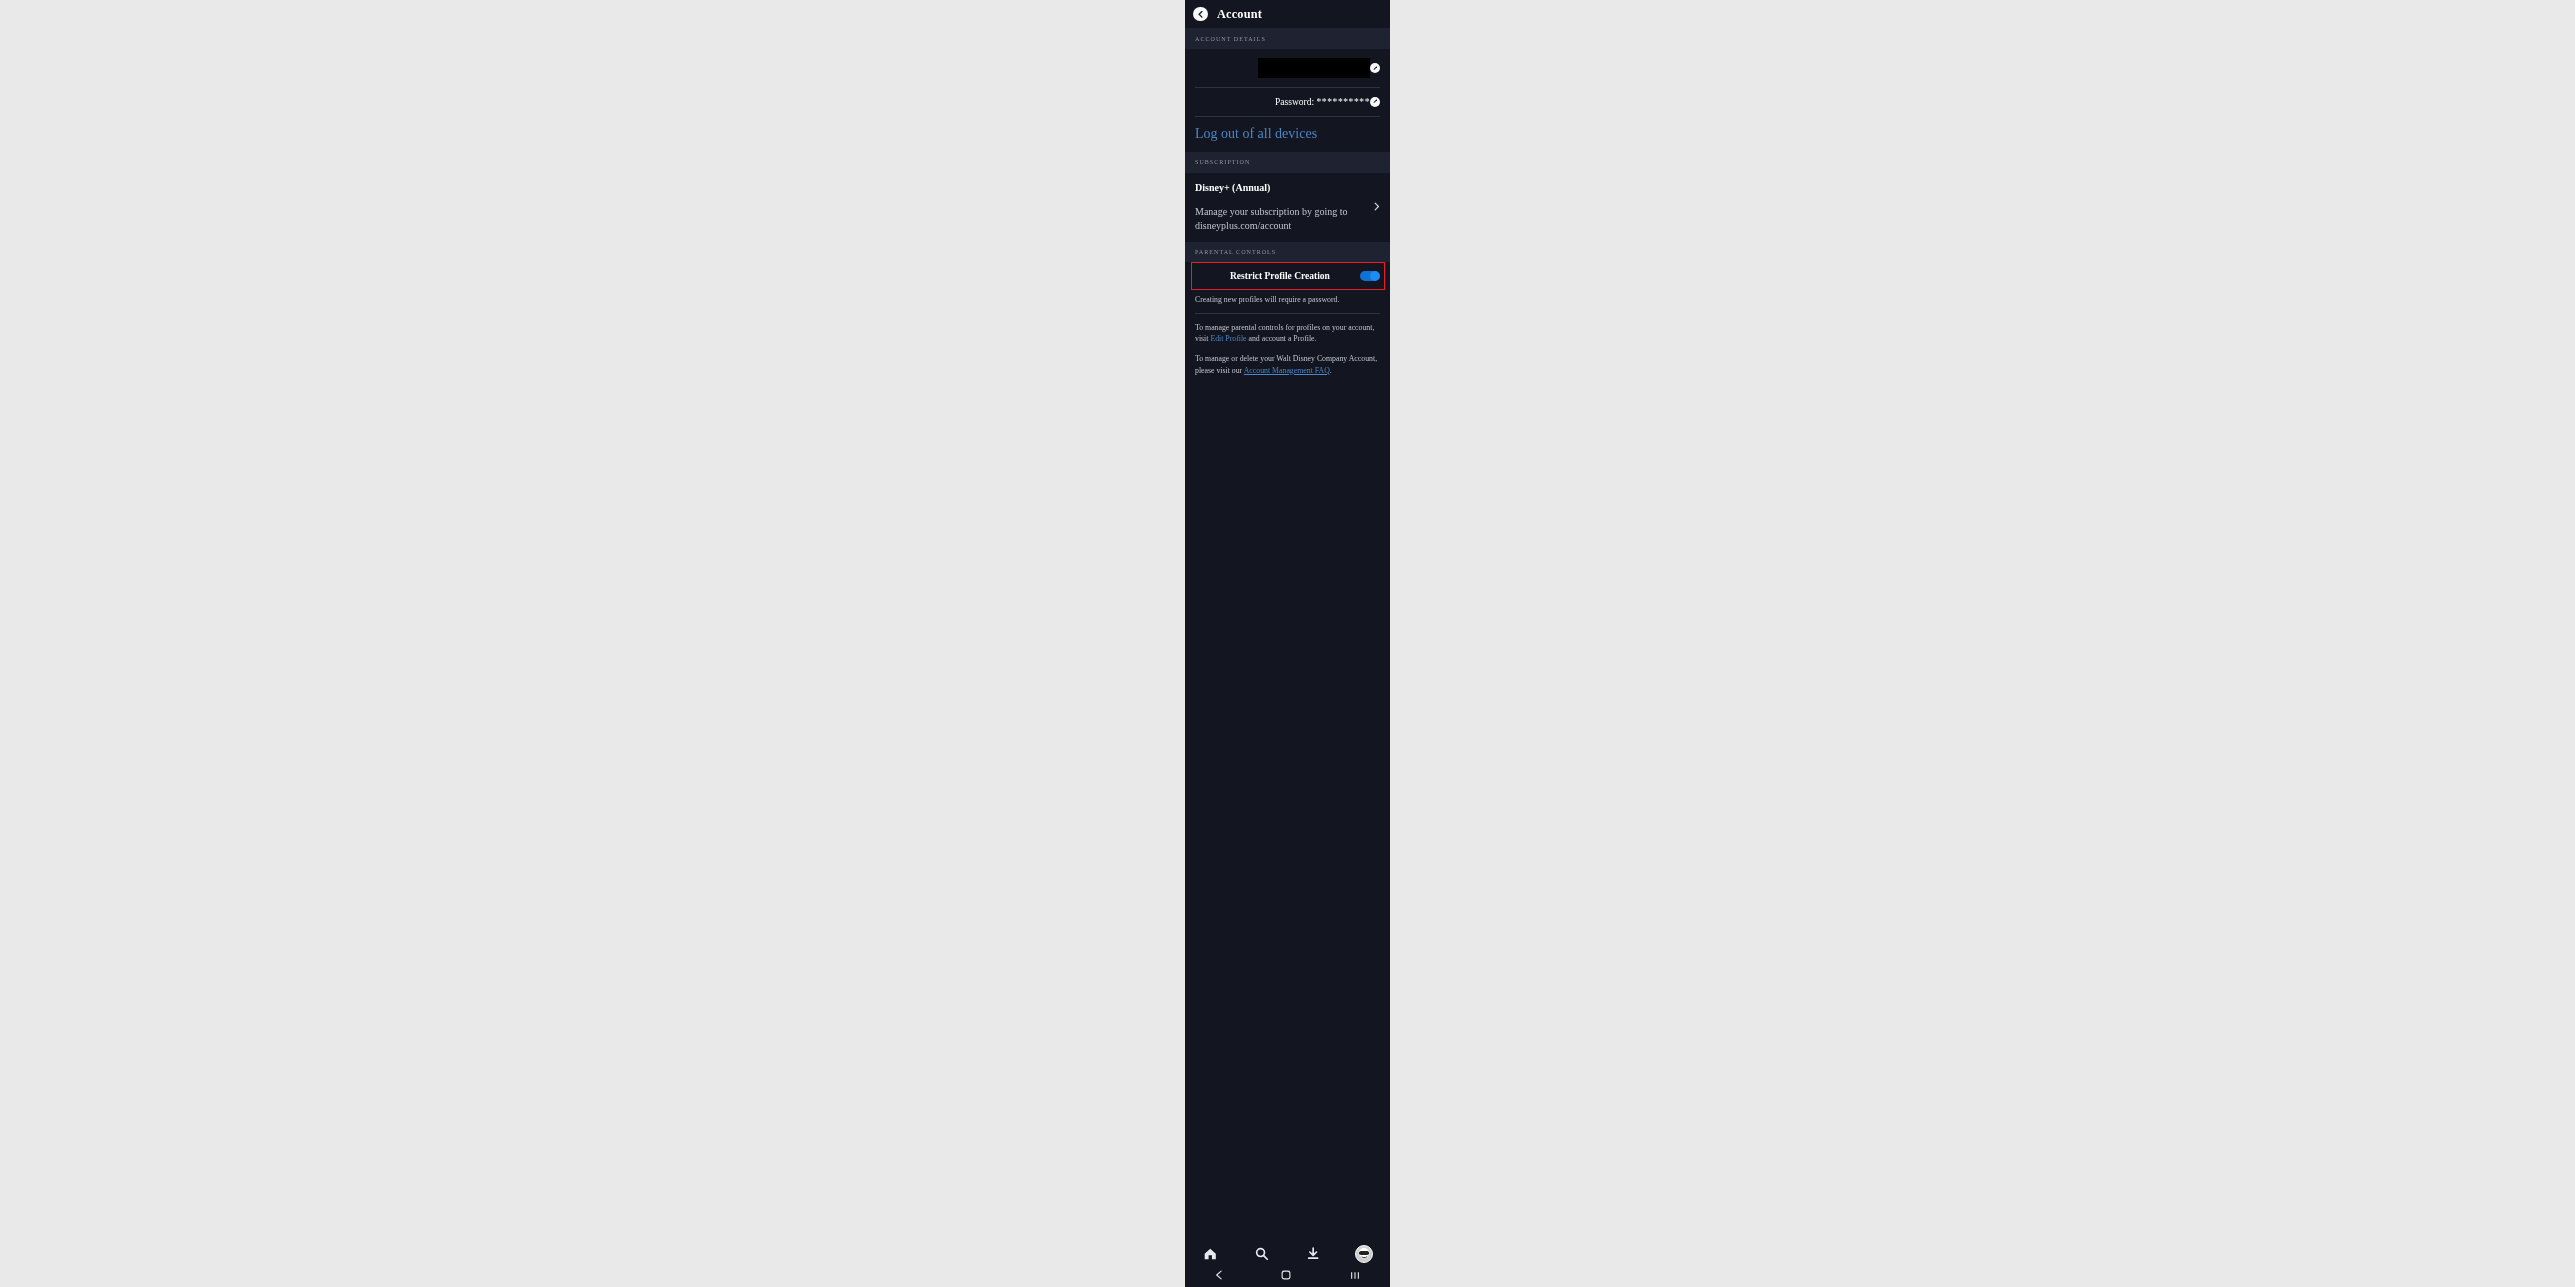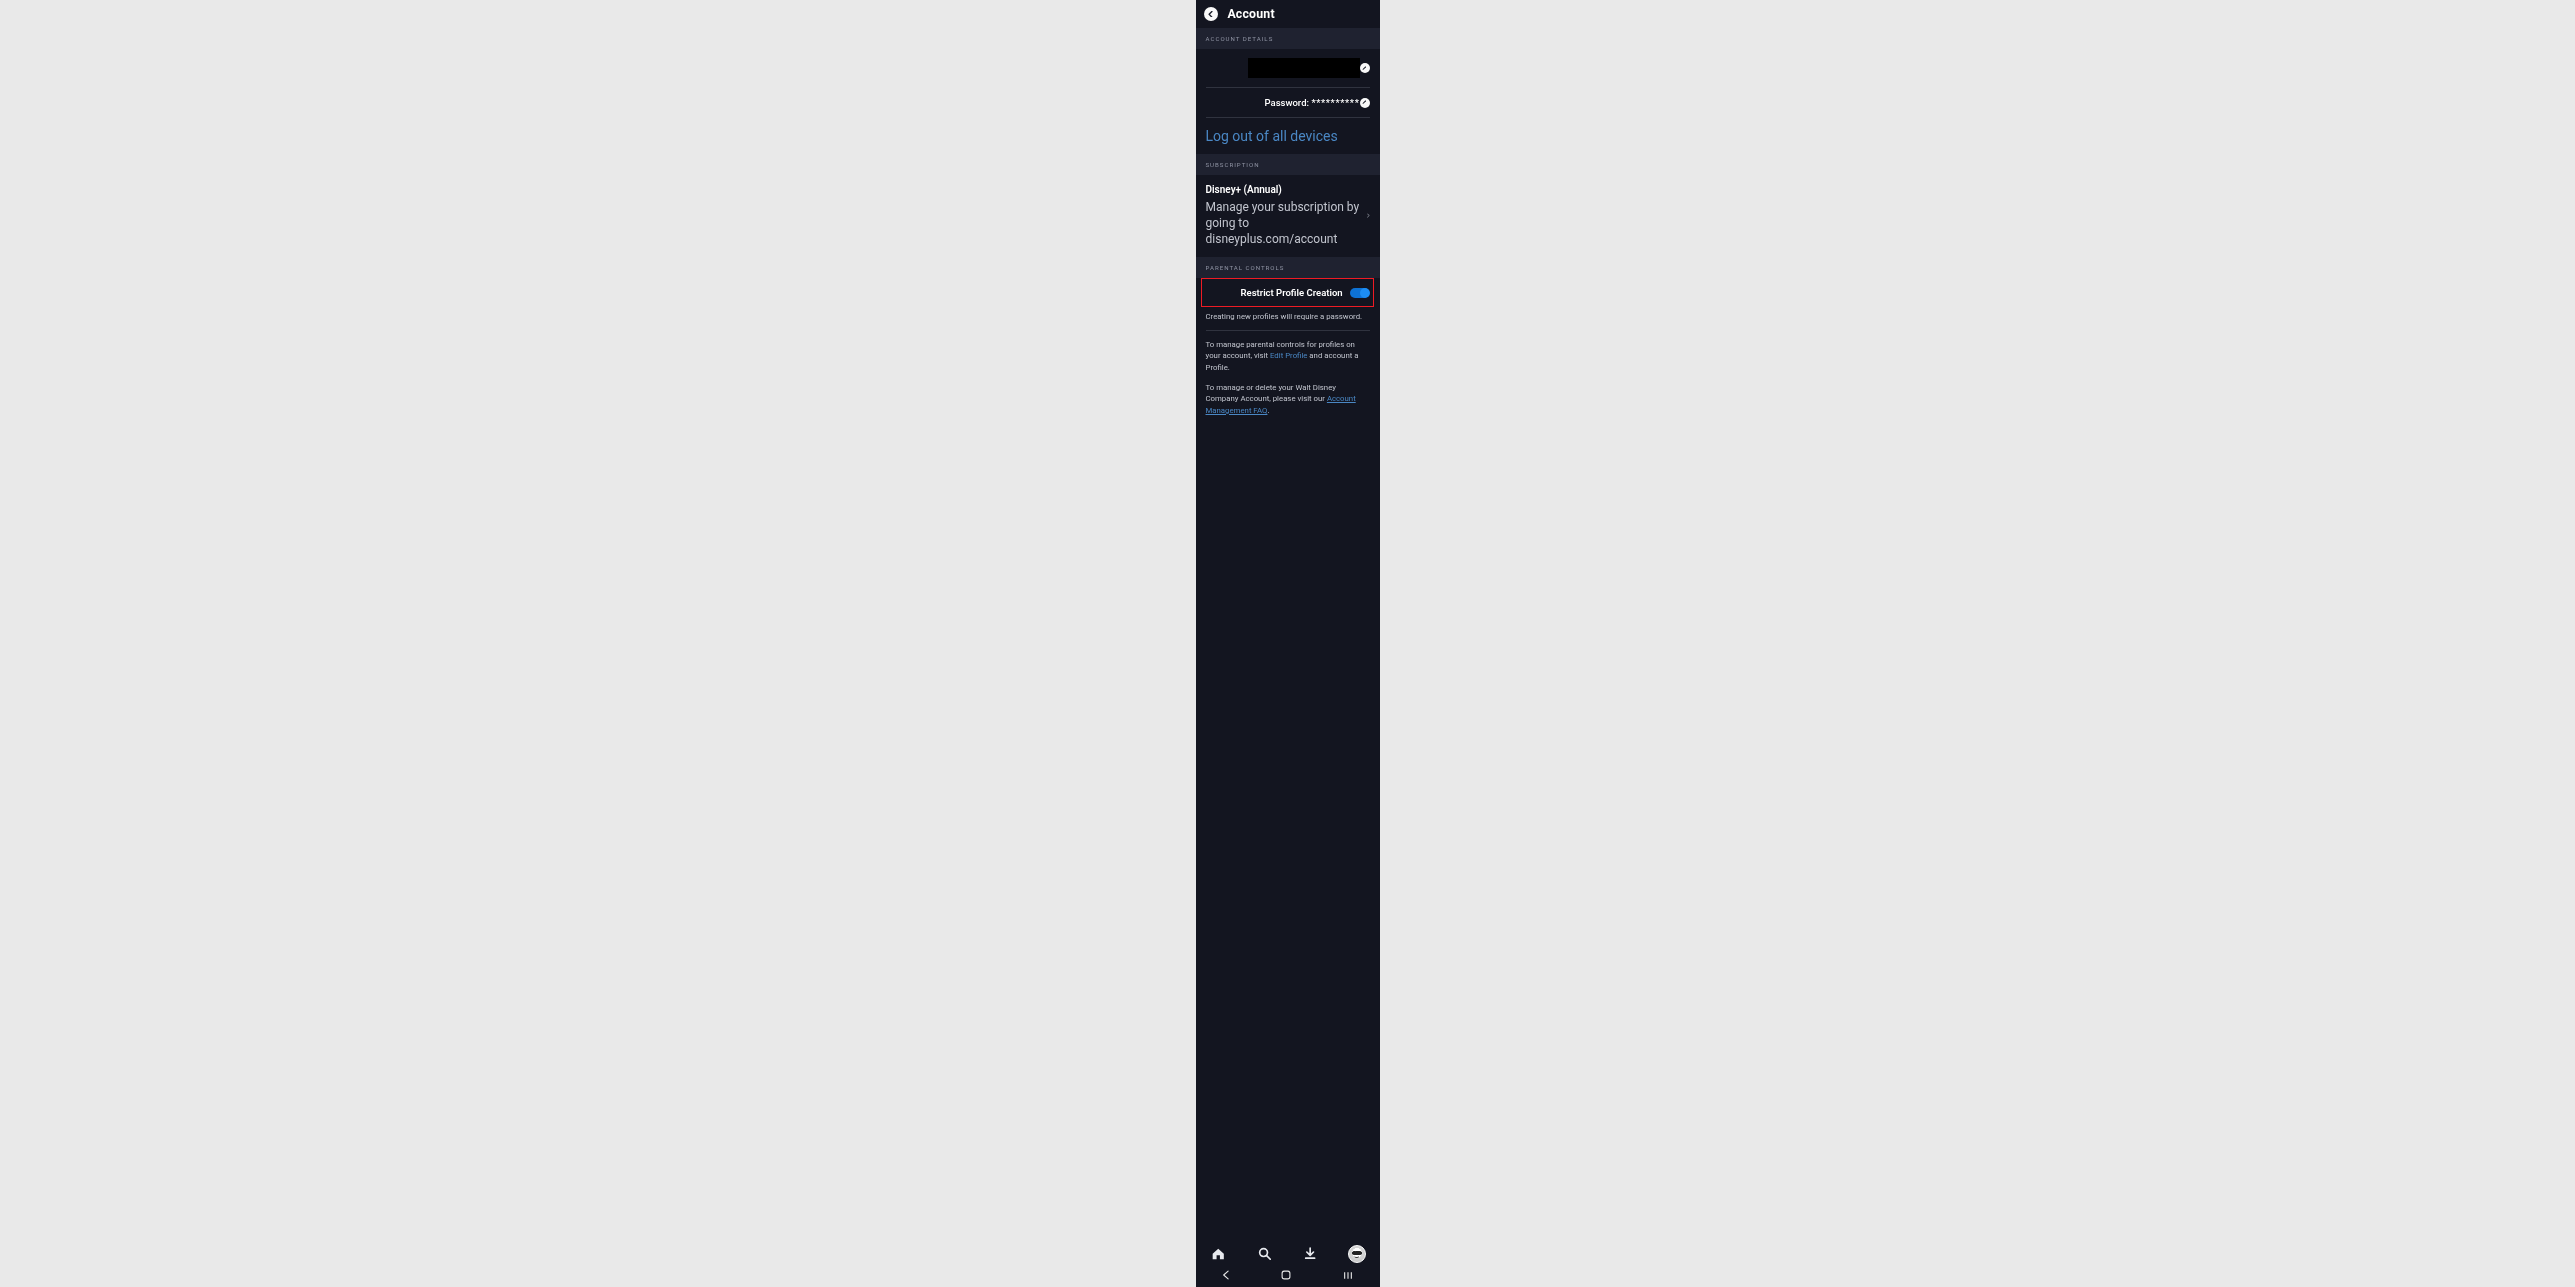--- a/index.html
+++ b/index.html
@@ -3,24 +3,24 @@
   <meta charset="utf-8">
   <style>
     * { margin: 0; padding: 0; box-sizing: border-box; }
     body {
       background: #e9e9e9;
       font-family: -apple-system, BlinkMacSystemFont, "Segoe UI", Roboto, Helvetica, Arial, sans-serif;
       display: flex; justify-content: center;
       min-height: 100vh;
     }
     .phone {
-      width: 184px;
+      width: 205px;
       background: #131520;
       color: #fff;
-      display: flex; flex-direction: column;
+      display: flex; flex-direction: column; font-family: Liberation Serif, serif;
     }
     .header {
       display: flex; align-items: center;
       padding: 6.7px 8.4px;
       gap: 9px;
     }
     .back-circle {
       width: 14.5px; height: 14.5px; border-radius: 50%;
       background: #f9f9f9;
       display: flex; align-items: center; justify-content: center;
@@ -53,21 +53,21 @@
     .pencil { width:4.5px; height:4.5px; display:block; }
     .row-label { font-size: 9.5px; font-weight: 500; }
     .pw-value { letter-spacing:0.6px; }
 
     .link-text { color:#4a87c4; font-size:14px; cursor:pointer; }
     .row-single { padding: 10px 0; }
 
     .sub-row { display:flex; justify-content:space-between; align-items:center; padding:9px 0 9.5px; cursor:pointer; }
     .sub-left { display:flex; flex-direction:column; gap:3.3px; max-width:167px; }
     .sub-title { font-size:10px; font-weight:600; }
-    .sub-desc { font-size:12px; color:#c2c5ce; line-height:1.35; }
+    .sub-desc { font-size:10px; color:#c2c5ce; line-height:1.35;margin-top:9px; }
     .chevron-right { color:#d0d3dc; font-size:10px; }
 
     .highlight-box { border: 1.1px solid #ee1b24; margin: 0 -4.5px; padding: 4.5px; }
     .toggle-row { display:flex; justify-content:space-between; align-items:center; padding:3.3px 0;margin-left:34px; }
     .toggle-label { font-size:9.5px; font-weight:600; }
     .toggle-wrap { width:19px; height:10px; border-radius:5px; background:#0e72d4; position:relative; cursor:pointer; }
     .toggle-knob { width:10px; height:10px; border-radius:50%; background:#1d8df3; position:absolute; right:-1.1px; top:0; box-shadow: 0 0 0 0; }
     .toggle-hint { font-size:7.8px; color:#c2c5ce; padding: 5.6px 0 9px; }
 
     .para { font-size:7.8px; color:#c2c5ce; line-height:1.5; padding: 7.8px 0 0; }

